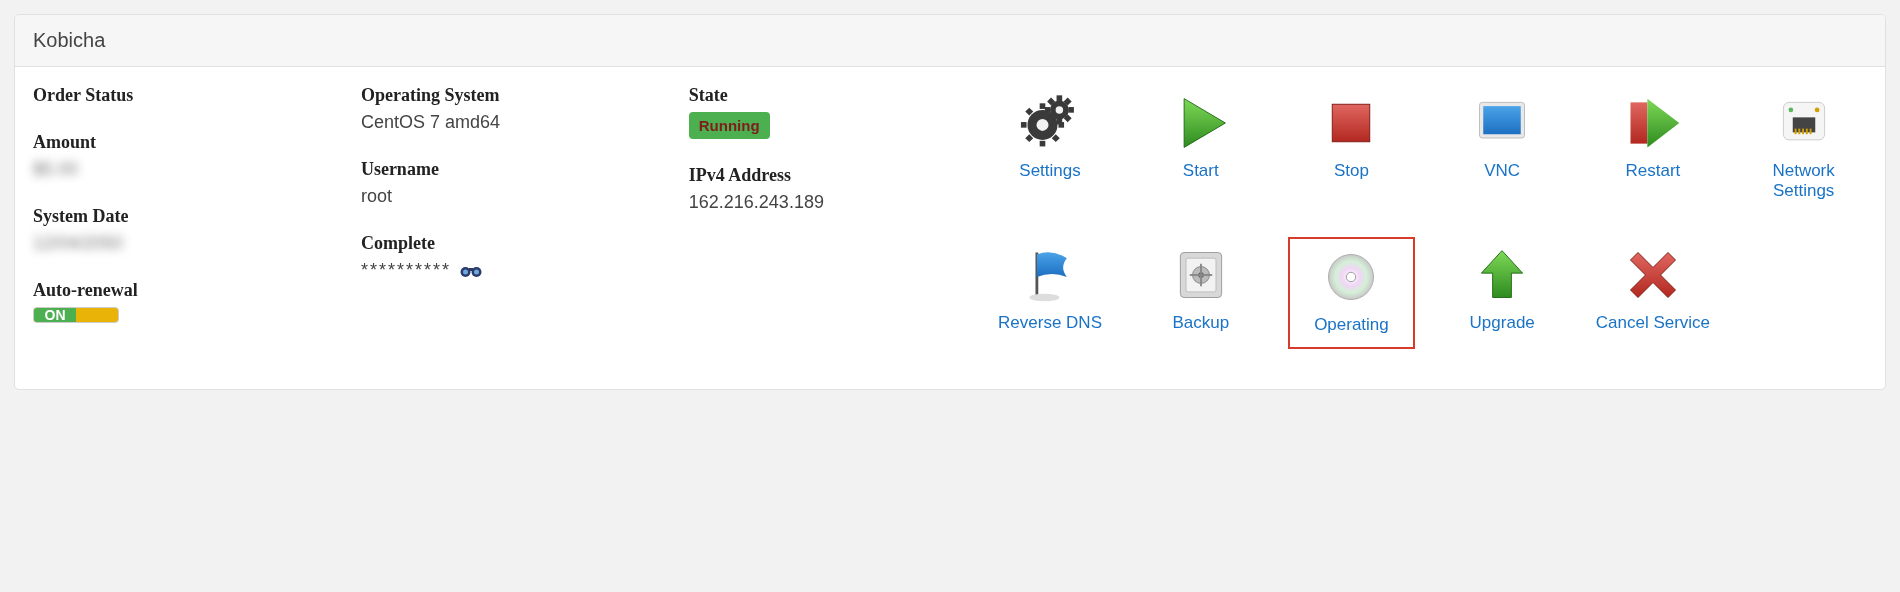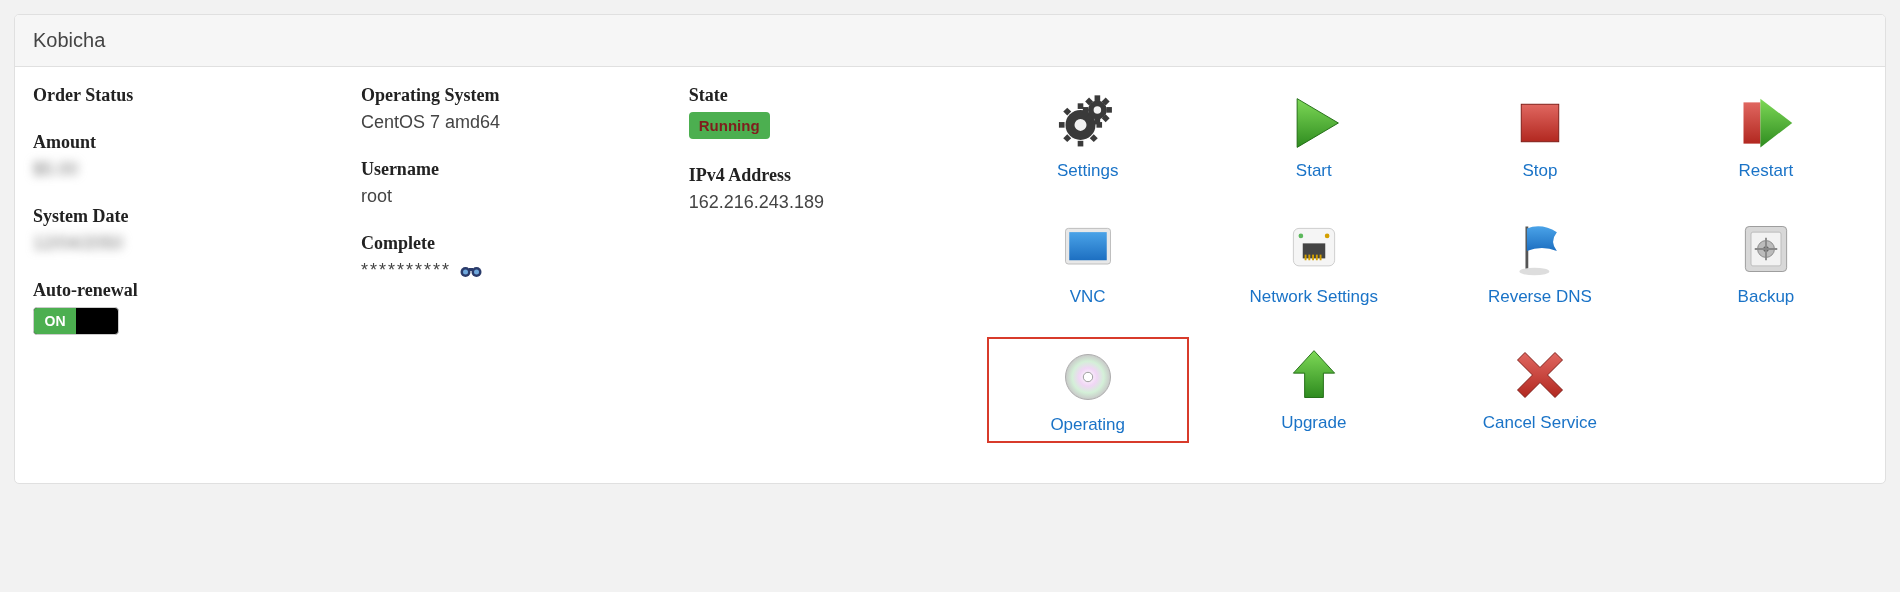--- a/index.html
+++ b/index.html
@@ -22,25 +22,25 @@
   .panel-body{padding:18px 18px 40px;display:flex;}
   .info-area{display:flex;gap:30px;flex:0 0 52%;}
   .col{flex:1;}
   .field{margin-bottom:26px;}
   .field-label{font-weight:700;font-size:18px;color:#222;margin-bottom:6px;font-family:Liberation Serif, serif;}
   .field-value{font-size:18px;color:#444;}
   .badge{display:inline-block;background:var(--green);color:#7f1d1d;font-weight:700;font-size:15px;padding:5px 10px;border-radius:4px;}
   .blurred{filter:blur(5px);color:#777;}
   .pw-row{display:flex;align-items:center;gap:8px;font-size:18px;letter-spacing:2px;}
   .binoc{width:24px;height:18px;}
-  .toggle{width:86px;height:28px;background:#000000;border:1px solid #ccc;border-radius:4px;position:relative;overflow:hidden;}
+  .toggle{width:86px;height:16px;background:#eab308;border:1px solid #ccc;border-radius:4px;position:relative;overflow:hidden;}
   .toggle-on{position:absolute;left:0;top:0;bottom:0;width:50%;background:var(--green);color:#fff;display:flex;align-items:center;justify-content:center;font-weight:700;font-size:14px;}
   .toggle-knob{position:absolute;left:50%;top:0;bottom:0;width:50%;}
   
-  .actions{flex:1;display:grid;grid-template-columns:repeat(4,1fr);gap:24px 24px;}
+  .actions{flex:1;display:grid;grid-template-columns:repeat(6,1fr);gap:24px 24px;}
   .action{display:flex;flex-direction:column;align-items:center;justify-content:flex-start;padding:6px 4px;cursor:pointer;}
   .action .ico{width:64px;height:64px;display:flex;align-items:center;justify-content:center;}
   .action .lbl{margin-top:6px;color:var(--link);font-size:17px;text-align:center;}
   .highlight{border:2px solid var(--red-box);}
   svg{display:block;}
 </style>
 </head>
 <body>
 
 <div class="panel">
@@ -155,34 +155,34 @@
     <div class="ico">
             <svg viewBox="0 0 64 64" width="60" height="60">
               <rect x="12" y="12" width="40" height="40" fill="url(#redGrad)" stroke="#7a1a14" stroke-width="1"></rect>
             </svg>
           </div>
     <div class="lbl">Stop</div>
         </div>
         <div class="action">
     <div class="ico">
             <svg viewBox="0 0 64 64" width="60" height="60">
+        <rect x="8" y="10" width="48" height="38" rx="3" fill="#e8e8e8" stroke="#bbb"></rect>
+        <rect x="12" y="14" width="40" height="30" fill="url(#blueGrad)"></rect>
+            </svg>
+          </div>
+    <div class="lbl">VNC</div>
+        </div>
+        <div class="action">
+    <div class="ico">
+            <svg viewBox="0 0 64 64" width="60" height="60">
         <rect x="8" y="10" width="18" height="44" fill="url(#redGrad)"></rect>
         <polygon points="26,6 60,32 26,58" fill="url(#greenGrad)"></polygon>
             </svg>
           </div>
     <div class="lbl">Restart</div>
-        </div>
-        <div class="action">
-    <div class="ico">
-            <svg viewBox="0 0 64 64" width="60" height="60">
-        <rect x="8" y="10" width="48" height="38" rx="3" fill="#e8e8e8" stroke="#bbb"></rect>
-        <rect x="12" y="14" width="40" height="30" fill="url(#blueGrad)"></rect>
-            </svg>
-          </div>
-    <div class="lbl">VNC</div>
         </div>
         <div class="action">
     <div class="ico">
             <svg viewBox="0 0 64 64" width="60" height="60">
         <rect x="10" y="10" width="44" height="40" rx="6" fill="#f5f5f5" stroke="#ccc"></rect>
         <rect x="20" y="26" width="24" height="16" fill="#444"></rect>
         <rect x="22" y="38" width="2" height="6" fill="#d4a000"></rect>
         <rect x="26" y="38" width="2" height="6" fill="#d4a000"></rect>
         <rect x="30" y="38" width="2" height="6" fill="#d4a000"></rect>
         <rect x="34" y="38" width="2" height="6" fill="#d4a000"></rect>

